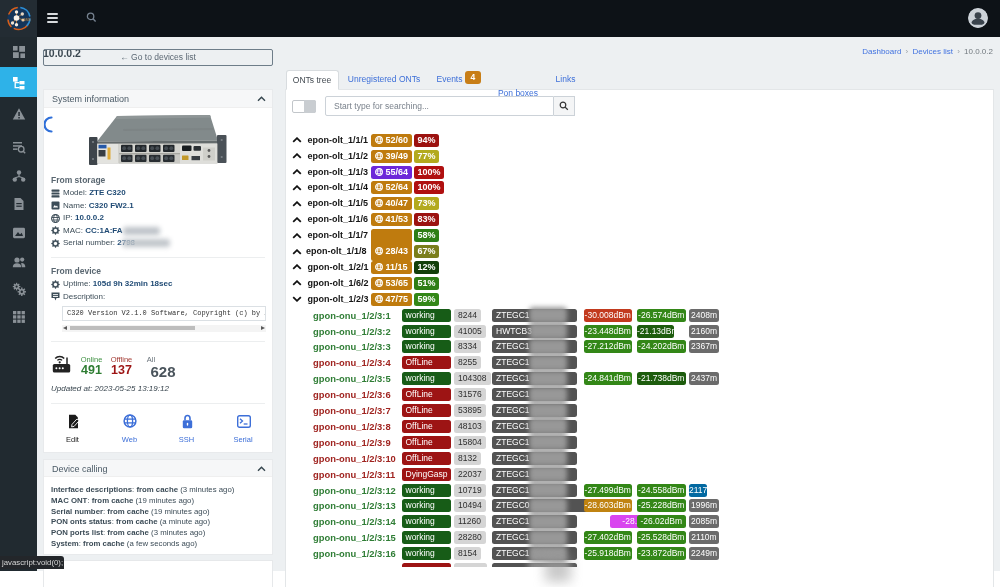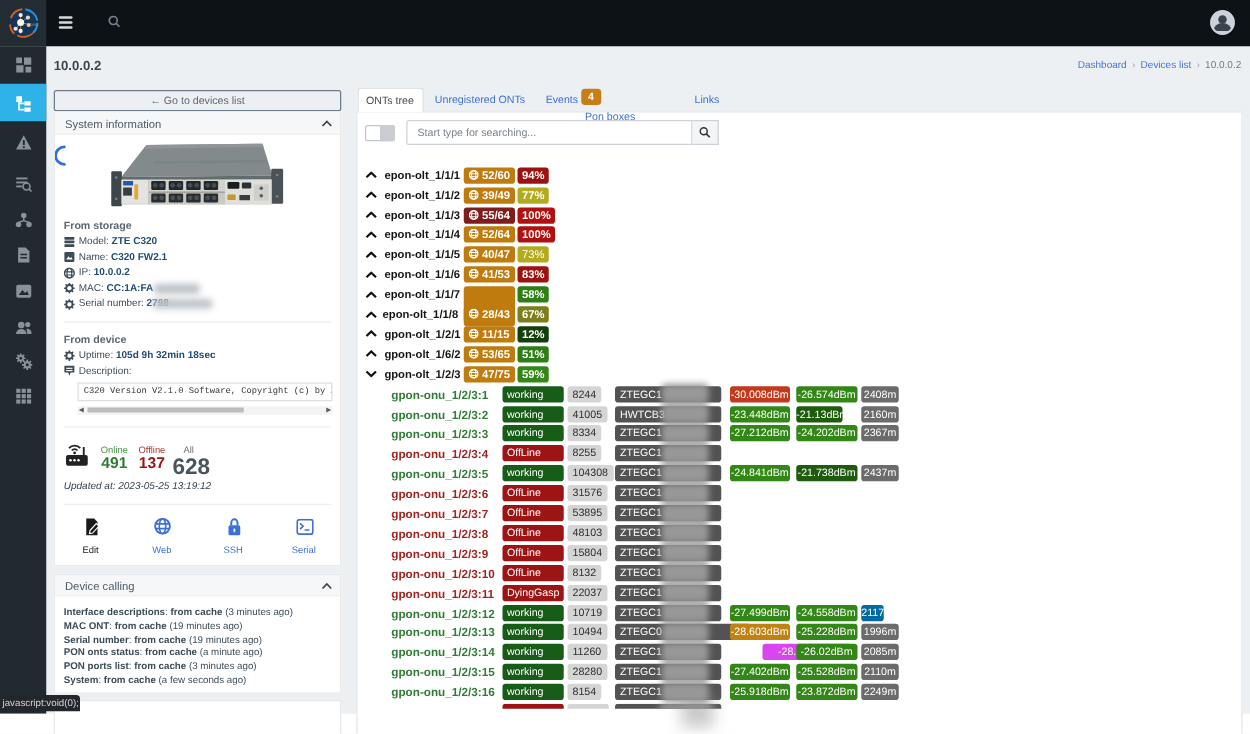--- a/index.html
+++ b/index.html
@@ -121,21 +121,21 @@
     <rect x="1.0" y="5.3" width="3.3" height="3.3" fill="#8a9197"></rect>
     <rect x="5.3" y="5.3" width="3.3" height="3.3" fill="#8a9197"></rect>
     <rect x="9.6" y="5.3" width="3.3" height="3.3" fill="#8a9197"></rect>
     <rect x="1.0" y="9.6" width="3.3" height="3.3" fill="#8a9197"></rect>
     <rect x="5.3" y="9.6" width="3.3" height="3.3" fill="#8a9197"></rect>
     <rect x="9.6" y="9.6" width="3.3" height="3.3" fill="#8a9197"></rect>
   </svg>
 <div class="abs" style="left:43px;top:46.5px;font-size:10.5px;font-weight:bold;color:#3a4750">10.0.0.2</div>
 <div class="abs" style="right:7px;top:46.5px;font-size:8px;color:#9aa1a8">
 <span style="color:#4273e0">Dashboard</span> <span style="margin:0 2px">›</span> <span style="color:#4273e0">Devices list</span> <span style="margin:0 2px">›</span> <span style="color:#72797f">10.0.0.2</span></div>
-<div class="abs" style="left:43px;top:72px;width:230px;height:16.5px;border:1px solid #6e7d89;border-radius:2px;color:#5c6874;font-size:8.5px;line-height:15px;text-align:center">← Go to devices list</div>
+<div class="abs" style="left:43px;top:49px;width:230px;height:16.5px;border:1px solid #6e7d89;border-radius:2px;color:#5c6874;font-size:8.5px;line-height:15px;text-align:center">← Go to devices list</div>
 <div class="abs" style="left:43px;top:89px;width:230px;height:364px;background:#fff;border:1px solid #e8eaec"></div>
 <div class="abs" style="left:44px;top:90px;width:228px;height:17.5px;background:#f6f7f8;border-bottom:1px solid #efefef"></div>
 <div class="abs" style="left:52px;top:94px;font-size:9px;color:#4b5a66">System information</div>
 <svg class="abs" style="left:257px;top:96px" width="9" height="6" viewBox="0 0 9 6">
     <path d="M 1 4.8 L 4.5 1.2 L 8 4.8" stroke="#37474f" stroke-width="1.4" fill="none"></path>
   </svg>
 <svg class="abs" style="left:44px;top:116px" width="16" height="17" viewBox="0 0 16 17">
     <path d="M 7.5 1.5 A 7 7 0 0 0 7.5 15.5" fill="none" stroke="#2e6fd9" stroke-width="2.2" stroke-linecap="round"></path>
   </svg>
 <svg class="abs" style="left:87px;top:111px" width="142" height="56" viewBox="0 0 142 56">
@@ -265,21 +265,21 @@
 <rect x="0.8" y="13" width="17.4" height="8.5" rx="1.6" fill="#222"></rect>
 <circle cx="4.4" cy="17.2" r="1" fill="#fff"></circle>
     <circle cx="7.6" cy="17.2" r="1" fill="#fff"></circle>
     <circle cx="10.8" cy="17.2" r="1" fill="#fff"></circle>
 </svg>
 <div class="abs" style="left:66.5px;top:354.5px;width:50px;text-align:center;font-size:7.5px;color:#3f9142">Online</div>
 <div class="abs" style="left:66.5px;top:362.5px;width:50px;text-align:center;font-size:12.5px;font-weight:bold;color:#2e7d32">491</div>
 <div class="abs" style="left:96.5px;top:354.5px;width:50px;text-align:center;font-size:7.5px;color:#a33a33">Offline</div>
 <div class="abs" style="left:96.5px;top:362.5px;width:50px;text-align:center;font-size:12.5px;font-weight:bold;color:#9d1414">137</div>
 <div class="abs" style="left:126px;top:354.5px;width:50px;text-align:center;font-size:7.5px;color:#6a737b">All</div>
-<div class="abs" style="left:128px;top:362.5px;width:50px;text-align:center;font-size:18px;font-weight:bold;color:#4a545c">628</div>
+<div class="abs" style="left:138px;top:362.5px;width:50px;text-align:center;font-size:15px;font-weight:bold;color:#4a545c">628</div>
 <div class="abs" style="left:51px;top:383.5px;font-size:8px;font-style:italic;color:#36434c">Updated at: 2023-05-25 13:19:12</div>
 <div class="abs" style="left:51px;top:402.5px;width:214px;height:1px;background:#eceeef"></div>
 <svg class="abs" style="left:66.5px;top:414px" width="14" height="15" viewBox="0 0 14 15">
 <path d="M 2 0.8 L 8.3 0.8 L 11 3.5 L 11 14.2 L 2 14.2 Z" fill="#1b1b1b"></path>
 <path d="M 5 10.4 L 10 4.9 L 12.1 6.8 L 7.1 12.4 L 4.6 12.9 Z" fill="#1b1b1b" stroke="#fff" stroke-width="0.9"></path>
 </svg>
 <svg class="abs" style="left:123px;top:414px" width="14" height="14" viewBox="0 0 14 14">
 <circle cx="7" cy="7" r="5.9" fill="none" stroke="#3d6fd8" stroke-width="1.5"></circle>
 <ellipse cx="7" cy="7" rx="2.6" ry="5.9" fill="none" stroke="#3d6fd8" stroke-width="1.3"></ellipse>
 <line x1="1.2" y1="5.1" x2="12.8" y2="5.1" stroke="#3d6fd8" stroke-width="1.3"></line>
@@ -311,21 +311,21 @@
 <div class="abs" style="left:51px;top:517.45px;font-size:7.8px;color:#3c4c57;white-space:nowrap"><b>PON onts status</b>: <b>from cache</b> (a minute ago)</div>
 <div class="abs" style="left:51px;top:528.2px;font-size:7.8px;color:#3c4c57;white-space:nowrap"><b>PON ports list</b>: <b>from cache</b> (3 minutes ago)</div>
 <div class="abs" style="left:51px;top:538.95px;font-size:7.8px;color:#3c4c57;white-space:nowrap"><b>System</b>: <b>from cache</b> (a few seconds ago)</div>
 <div class="abs" style="left:0;top:570.5px;width:1000px;height:17px;background:#fff"></div>
 <div class="abs" style="left:43px;top:559.5px;width:230px;height:28px;background:#fff;border:1px solid #e6e8ea;border-bottom:none"></div>
 <div class="abs" style="left:0;top:555.5px;width:64px;height:13px;background:#23262a;color:#d6d6d6;font-size:7.8px;line-height:13px;padding-left:2px;border-top-right-radius:3px">javascript:void(0);</div>
 <div class="abs" style="left:285px;top:88.5px;width:708.5px;height:499px;background:#fff;border:1px solid #e3e6e8;border-bottom:none"></div>
 <div class="abs" style="left:285.5px;top:69.5px;width:53px;height:20px;background:#fff;border:1px solid #d8dcdf;border-bottom:1px solid #fff;border-radius:3px 3px 0 0;font-size:8.5px;color:#444b52;text-align:center;line-height:19px">ONTs tree</div>
 <div class="abs" style="left:334px;top:70px;width:100px;text-align:center;font-size:8.5px;color:#3d6fd8;line-height:19px">Unregistered ONTs</div>
 <div class="abs" style="left:399.5px;top:70px;width:100px;text-align:center;font-size:8.5px;color:#3d6fd8;line-height:19px">Events</div>
-<div class="abs" style="left:468px;top:84px;width:100px;font-size:8.5px;color:#3d6fd8;line-height:19px">Pon boxes</div>
+<div class="abs" style="left:468px;top:84px;width:100px;text-align:center;font-size:8.5px;color:#3d6fd8;line-height:19px">Pon boxes</div>
 <div class="abs" style="left:515.5px;top:70px;width:100px;text-align:center;font-size:8.5px;color:#3d6fd8;line-height:19px">Links</div>
 <div class="abs" style="left:465px;top:70.5px;width:15.5px;height:13px;background:#c87e17;border-radius:3px;color:#fff;font-size:8.5px;font-weight:bold;text-align:center;line-height:13px">4</div>
 <div class="abs" style="left:292px;top:99.5px;width:24px;height:13.5px;border:1px solid #c2c6ca;border-radius:2px;background:#fff"></div>
 <div class="abs" style="left:304px;top:99.5px;width:12px;height:13.5px;background:#c9cdd1;border-radius:0 2px 2px 0"></div>
 <div class="abs" style="left:325px;top:96px;width:229px;height:20px;background:#fff;border:1px solid #ccd2d8;border-radius:2px 0 0 2px;font-size:8.5px;color:#7a828c;line-height:18px;padding-left:8px">Start type for searching...</div>
 <div class="abs" style="left:553.5px;top:96px;width:21px;height:20px;background:#f4f5f6;border:1px solid #ccd2d8;border-left:none"></div>
 <svg class="abs" style="left:559px;top:101px" width="10" height="10" viewBox="0 0 10 10">
 <circle cx="4" cy="4" r="2.8" fill="none" stroke="#333" stroke-width="1.2"></circle>
 <line x1="6.1" y1="6.1" x2="8.8" y2="8.8" stroke="#333" stroke-width="1.3"></line>
   </svg>
@@ -346,21 +346,21 @@
 <div class="badge" style="left:371px;top:149.6px;background:#bf7b0e;padding:0 4px;font-weight:bold;font-size:9px"><svg style="vertical-align:-1px" width="8" height="8" viewBox="0 0 8 8">
       <circle cx="4" cy="4" r="3.4" fill="none" stroke="#fff" stroke-width="1.1"></circle>
       <path d="M 0.8 3 L 7.2 3 M 1 5.4 L 7 5.4" stroke="#fff" stroke-width="0.8"></path>
       <ellipse cx="4" cy="4" rx="1.7" ry="3.4" fill="none" stroke="#fff" stroke-width="0.8"></ellipse>
     </svg> 39/49</div>
 <div class="badge" style="left:414px;top:149.6px;background:#b3aa1e;padding:0 3.5px;font-weight:bold;font-size:9px">77%</div>
 <svg class="abs" style="left:292px;top:169.0px" width="10" height="6" viewBox="0 0 10 6">
     <path d="M 1.2 4.8 L 5 1.2 L 8.8 4.8" stroke="#111" stroke-width="1.8" fill="none"></path>
   </svg>
 <div class="lbl" style="left:307.5px;top:166.5px;color:#151515">epon-olt_1/1/3</div>
-<div class="badge" style="left:371px;top:165.5px;background:#7f1d1d;padding:0 4px;font-weight:bold;font-size:9px"><svg style="vertical-align:-1px" width="8" height="8" viewBox="0 0 8 8">
+<div class="badge" style="left:371px;top:165.5px;background:#6d28d9;padding:0 4px;font-weight:bold;font-size:9px"><svg style="vertical-align:-1px" width="8" height="8" viewBox="0 0 8 8">
       <circle cx="4" cy="4" r="3.4" fill="none" stroke="#fff" stroke-width="1.1"></circle>
       <path d="M 0.8 3 L 7.2 3 M 1 5.4 L 7 5.4" stroke="#fff" stroke-width="0.8"></path>
       <ellipse cx="4" cy="4" rx="1.7" ry="3.4" fill="none" stroke="#fff" stroke-width="0.8"></ellipse>
     </svg> 55/64</div>
 <div class="badge" style="left:414px;top:165.5px;background:#b01010;padding:0 3.5px;font-weight:bold;font-size:9px">100%</div>
 <svg class="abs" style="left:292px;top:184.89999999999998px" width="10" height="6" viewBox="0 0 10 6">
     <path d="M 1.2 4.8 L 5 1.2 L 8.8 4.8" stroke="#111" stroke-width="1.8" fill="none"></path>
   </svg>
 <div class="lbl" style="left:307.5px;top:182.39999999999998px;color:#151515">epon-olt_1/1/4</div>
 <div class="badge" style="left:371px;top:181.39999999999998px;background:#bf7b0e;padding:0 4px;font-weight:bold;font-size:9px"><svg style="vertical-align:-1px" width="8" height="8" viewBox="0 0 8 8">
@@ -371,21 +371,21 @@
 <div class="badge" style="left:414px;top:181.39999999999998px;background:#b01010;padding:0 3.5px;font-weight:bold;font-size:9px">100%</div>
 <svg class="abs" style="left:292px;top:200.79999999999998px" width="10" height="6" viewBox="0 0 10 6">
     <path d="M 1.2 4.8 L 5 1.2 L 8.8 4.8" stroke="#111" stroke-width="1.8" fill="none"></path>
   </svg>
 <div class="lbl" style="left:307.5px;top:198.29999999999998px;color:#151515">epon-olt_1/1/5</div>
 <div class="badge" style="left:371px;top:197.29999999999998px;background:#bf7b0e;padding:0 4px;font-weight:bold;font-size:9px"><svg style="vertical-align:-1px" width="8" height="8" viewBox="0 0 8 8">
       <circle cx="4" cy="4" r="3.4" fill="none" stroke="#fff" stroke-width="1.1"></circle>
       <path d="M 0.8 3 L 7.2 3 M 1 5.4 L 7 5.4" stroke="#fff" stroke-width="0.8"></path>
       <ellipse cx="4" cy="4" rx="1.7" ry="3.4" fill="none" stroke="#fff" stroke-width="0.8"></ellipse>
     </svg> 40/47</div>
-<div class="badge" style="left:414px;top:197.29999999999998px;background:#b3aa1e;padding:0 3.5px;font-weight:normal;font-size:9px">73%</div>
+<div class="badge" style="left:414px;top:197.29999999999998px;background:#b3aa1e;padding:0 3.5px;font-weight:bold;font-size:9px">73%</div>
 <svg class="abs" style="left:292px;top:216.7px" width="10" height="6" viewBox="0 0 10 6">
     <path d="M 1.2 4.8 L 5 1.2 L 8.8 4.8" stroke="#111" stroke-width="1.8" fill="none"></path>
   </svg>
 <div class="lbl" style="left:307.5px;top:214.2px;color:#151515">epon-olt_1/1/6</div>
 <div class="badge" style="left:371px;top:213.2px;background:#bf7b0e;padding:0 4px;font-weight:bold;font-size:9px"><svg style="vertical-align:-1px" width="8" height="8" viewBox="0 0 8 8">
       <circle cx="4" cy="4" r="3.4" fill="none" stroke="#fff" stroke-width="1.1"></circle>
       <path d="M 0.8 3 L 7.2 3 M 1 5.4 L 7 5.4" stroke="#fff" stroke-width="0.8"></path>
       <ellipse cx="4" cy="4" rx="1.7" ry="3.4" fill="none" stroke="#fff" stroke-width="0.8"></ellipse>
     </svg> 41/53</div>
 <div class="badge" style="left:414px;top:213.2px;background:#9c1210;padding:0 3.5px;font-weight:bold;font-size:9px">83%</div>

